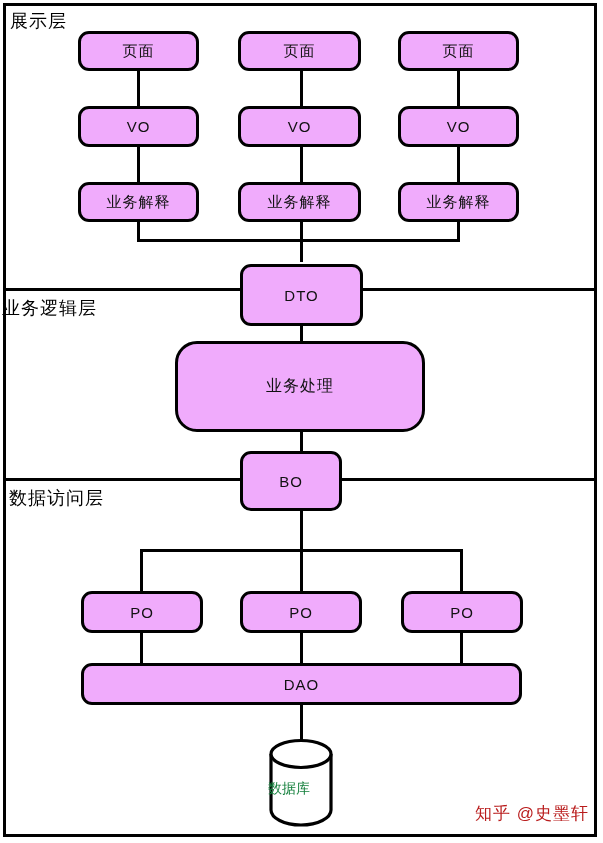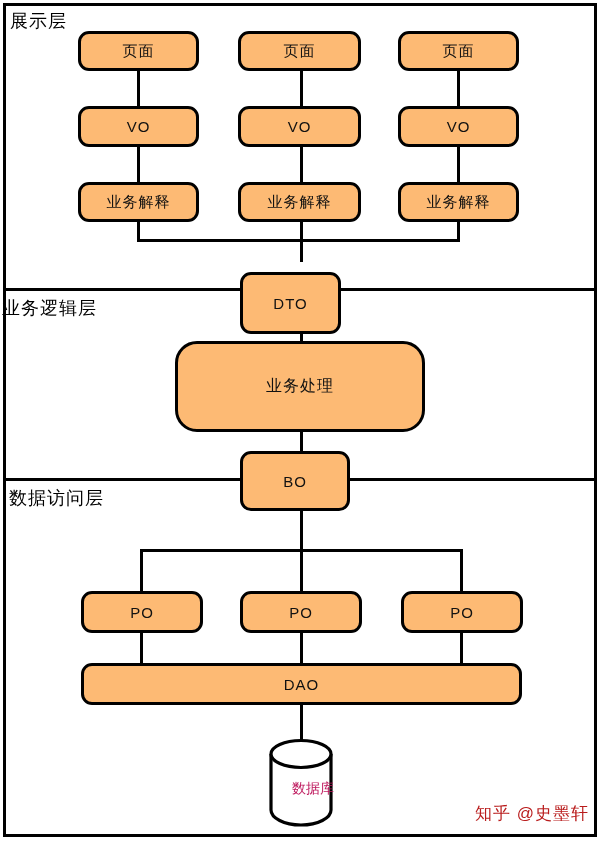--- a/index.html
+++ b/index.html
@@ -10,32 +10,32 @@
   }
   .canvas{position:absolute;left:0;top:0;width:603px;height:843px;}
   .frame{
     position:absolute;left:3px;top:3px;width:594px;height:834px;
     border:3px solid #000;box-sizing:border-box;background:transparent;
   }
   .divider{position:absolute;background:#000;height:3px;left:4px;width:592px;}
   .vline{position:absolute;background:#000;width:3px;}
   .hline{position:absolute;background:#000;height:3px;}
   .node{
-    position:absolute;background:#fdba74;border:3px solid #000;border-radius:11px;
+    position:absolute;background:#f0abfc;border:3px solid #000;border-radius:11px;
     box-sizing:border-box;display:flex;align-items:center;justify-content:center;
     font-size:15px;color:#111;letter-spacing:1px;
   }
   .node.big{border-radius:22px;font-size:16px;}
   .layer-label{
     position:absolute;font-weight:normal;font-size:18px;color:#000;letter-spacing:1px;
   }
   .cylinder{position:absolute;left:268px;top:738px;width:66px;height:90px;}
   .cylinder .label{
-    position:absolute;left:0;top:42px;width:100%;text-align:right;
-    font-size:14px;color:#be185d;
+    position:absolute;left:0;top:42px;width:100%;text-align:left;
+    font-size:14px;color:#15803d;
   }
   .watermark{
     position:absolute;right:14px;top:802px;font-size:17px;color:#b91c1c;
     letter-spacing:1px;
   }
 </style>
 </head>
 <body>
 
 <div class="canvas">
@@ -78,25 +78,25 @@
   <div class="node" style="left:398px;top:31px;width:121px;height:40px;">页面</div>
 
   <div class="node" style="left:78px;top:106px;width:121px;height:41px;">VO</div>
   <div class="node" style="left:238px;top:106px;width:123px;height:41px;">VO</div>
   <div class="node" style="left:398px;top:106px;width:121px;height:41px;">VO</div>
 
   <div class="node" style="left:78px;top:182px;width:121px;height:40px;">业务解释</div>
   <div class="node" style="left:238px;top:182px;width:123px;height:40px;">业务解释</div>
   <div class="node" style="left:398px;top:182px;width:121px;height:40px;">业务解释</div>
 
-  <div class="node" style="left:240px;top:272px;width:101px;height:62px;">DTO</div>
+  <div class="node" style="left:240px;top:264px;width:123px;height:62px;">DTO</div>
 
   <div class="node big" style="left:175px;top:341px;width:250px;height:91px;">业务处理</div>
 
-  <div class="node" style="left:240px;top:451px;width:110px;height:60px;">BO</div>
+  <div class="node" style="left:240px;top:451px;width:102px;height:60px;">BO</div>
 
   <div class="node" style="left:81px;top:591px;width:122px;height:42px;">PO</div>
   <div class="node" style="left:240px;top:591px;width:122px;height:42px;">PO</div>
   <div class="node" style="left:401px;top:591px;width:122px;height:42px;">PO</div>
 
   <div class="node" style="left:81px;top:663px;width:441px;height:42px;">DAO</div>
 
   <div class="cylinder">
     <svg width="66" height="90" viewBox="0 0 66 90">
       <path d="M3,16 V72 C3,80 16,87 33,87 C50,87 63,80 63,72 V16" fill="#ffffff" stroke="#000000" stroke-width="3.2"></path>

